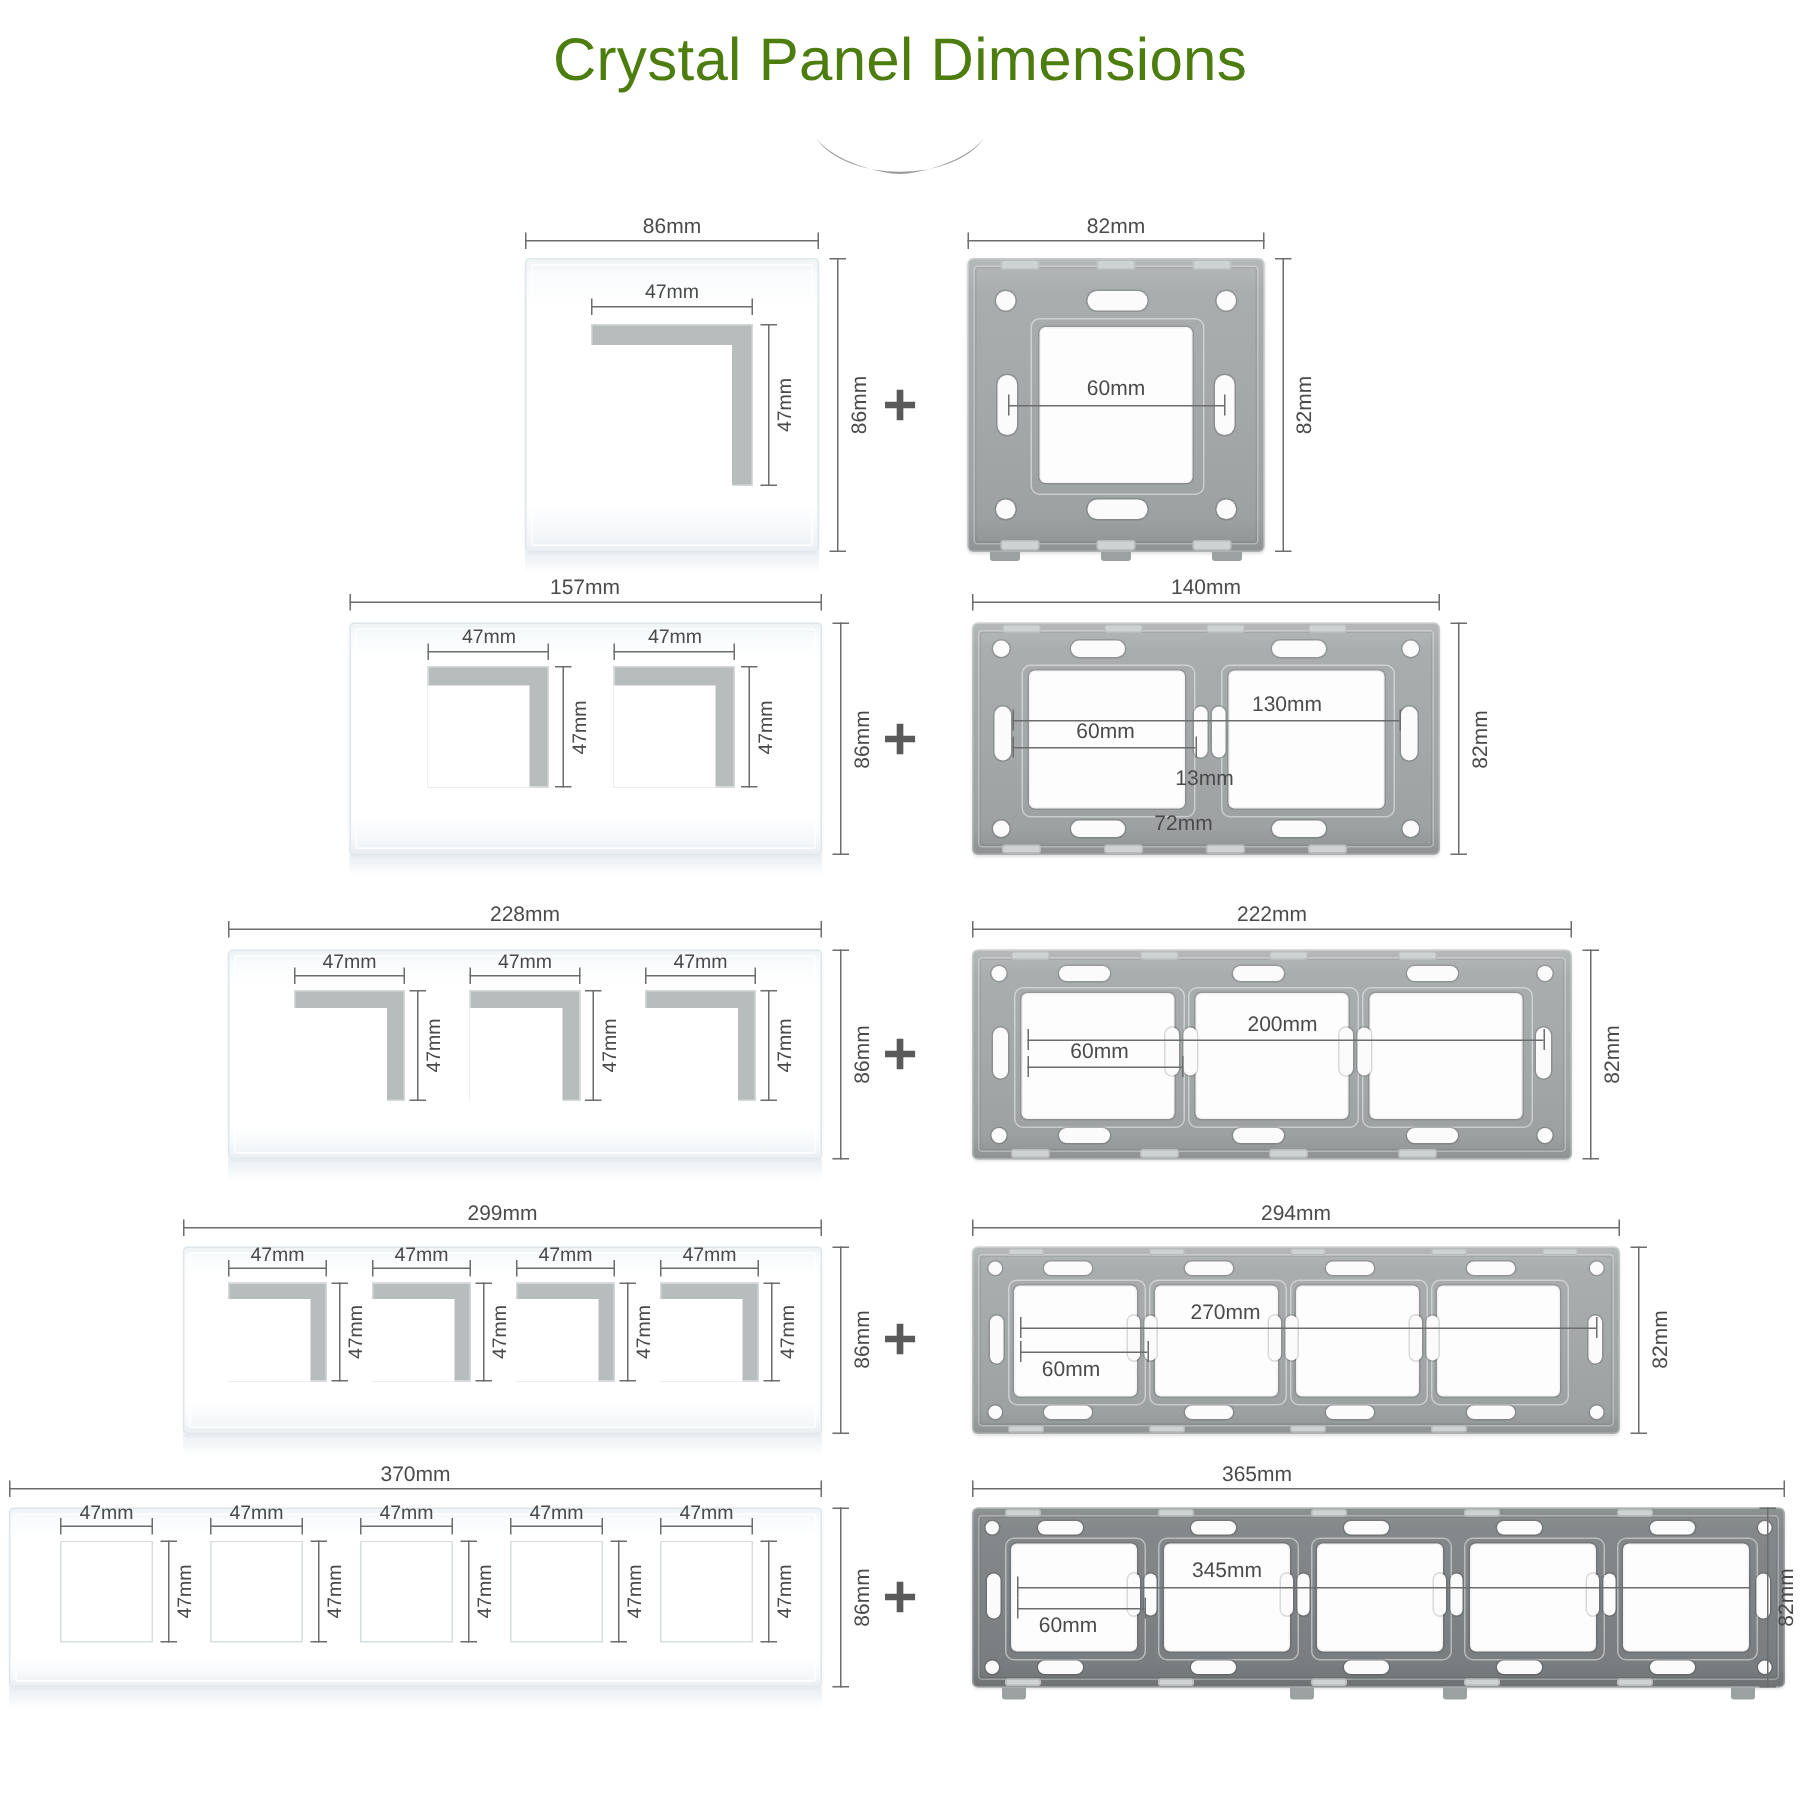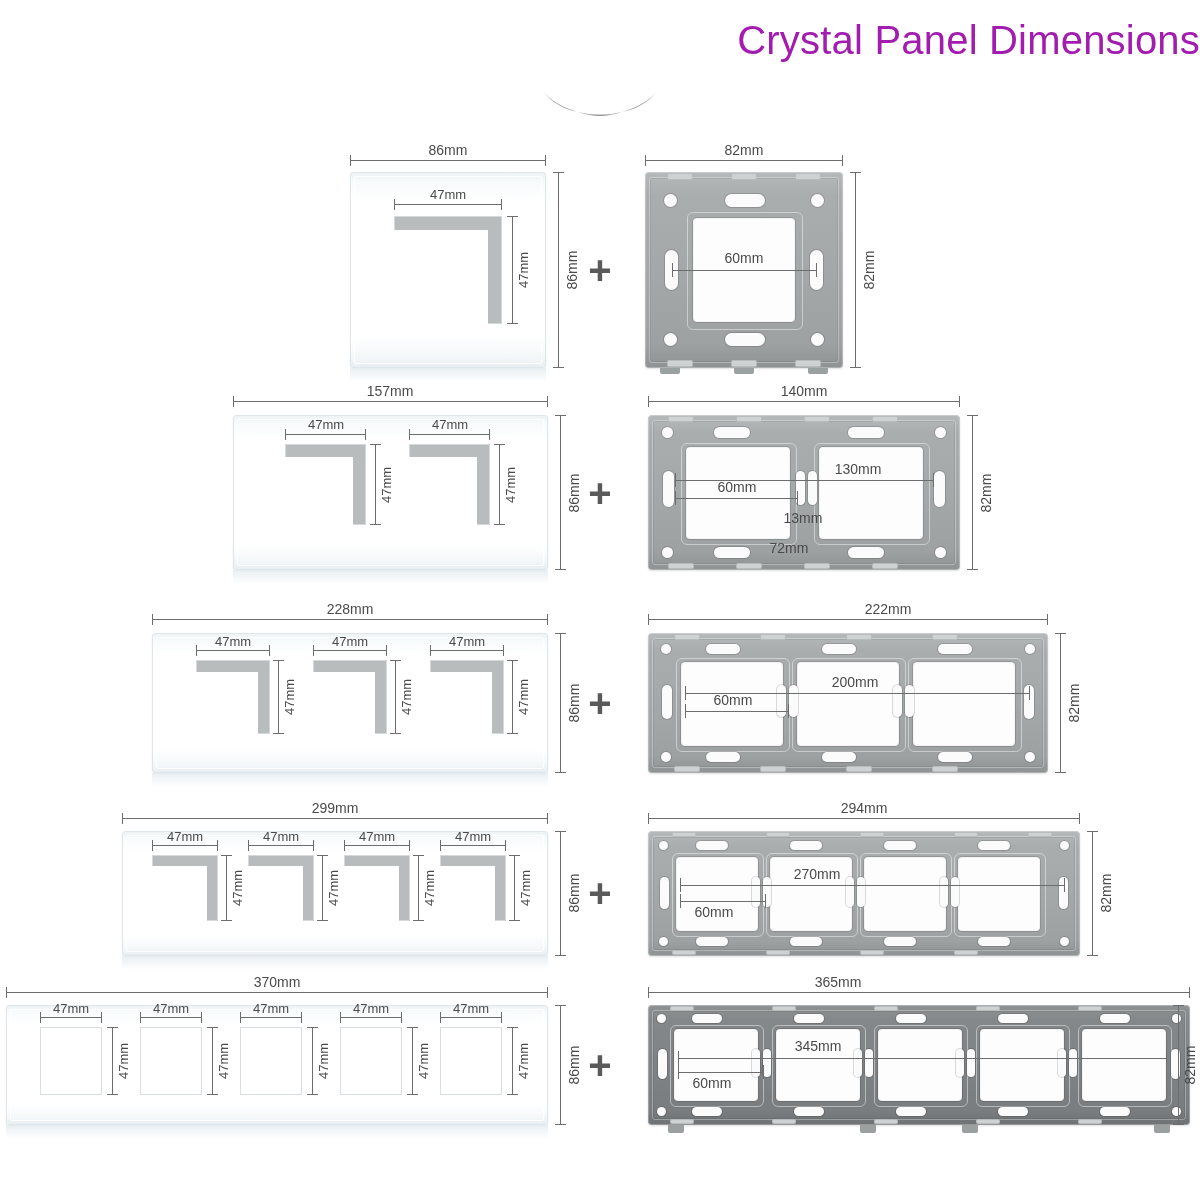--- a/index.html
+++ b/index.html
@@ -9,22 +9,22 @@
     font-family:"Liberation Sans", sans-serif;
     color:#4a4a4a;
     overflow:hidden;
     position:relative;
   }
   .page{position:relative;width:1200px;height:1200px;}
 
   
   .title{
     position:absolute;left:0;top:18px;width:1200px;
-    text-align:right;
-    font-size:40px;font-weight:400;color:#a21caf;
+    text-align:center;
+    font-size:40px;font-weight:400;color:#4d7c0f;
     letter-spacing:.2px;
   }
   .arc{
     position:absolute;left:540px;top:88px;width:120px;height:34px;
   }
 
   
   .row{position:absolute;left:0;width:1200px;}
   .plus{
     position:absolute;
@@ -365,21 +365,21 @@
     <div class="tickmk" style="left:685px;top:81px;height:14px"></div>
     <div class="tickmk" style="left:1029px;top:81px;height:14px"></div>
     <div class="dlabel big" style="left:855px;top:77px">200mm</div>
 
     <div class="dimh noticks" style="left:685px;top:106px;width:103px"></div>
     <div class="tickmk" style="left:685px;top:99px;height:14px"></div>
     <div class="tickmk" style="left:788px;top:99px;height:14px"></div>
     <div class="dlabel big" style="left:733px;top:95px">60mm</div>
 
     <div class="dimh" style="left:648px;top:14px;width:400px"></div>
-    <div class="dlabel big" style="left:888px;top:4px">222mm</div>
+    <div class="dlabel big" style="left:848px;top:4px">222mm</div>
     <div class="dimv" style="left:1060px;top:28px;height:140px"></div>
     <div class="dlabel vert big" style="left:1074px;top:98px">82mm</div>
   </div>
 
   <div class="row" style="top:805px;height:175px">
 
     <div class="wp-wrap" style="left:122px;top:26px;width:426px;height:125px">
       <div class="glass"></div>
       <div class="glass-refl"></div>
 

